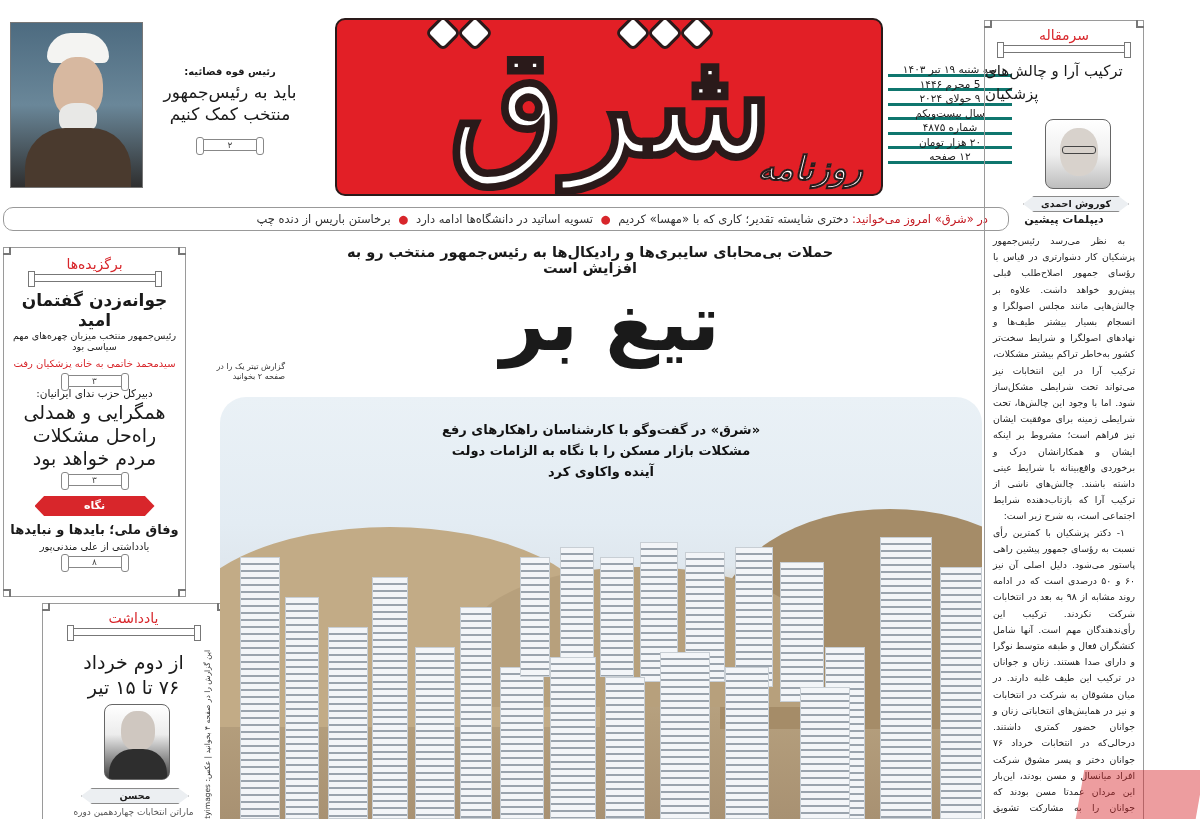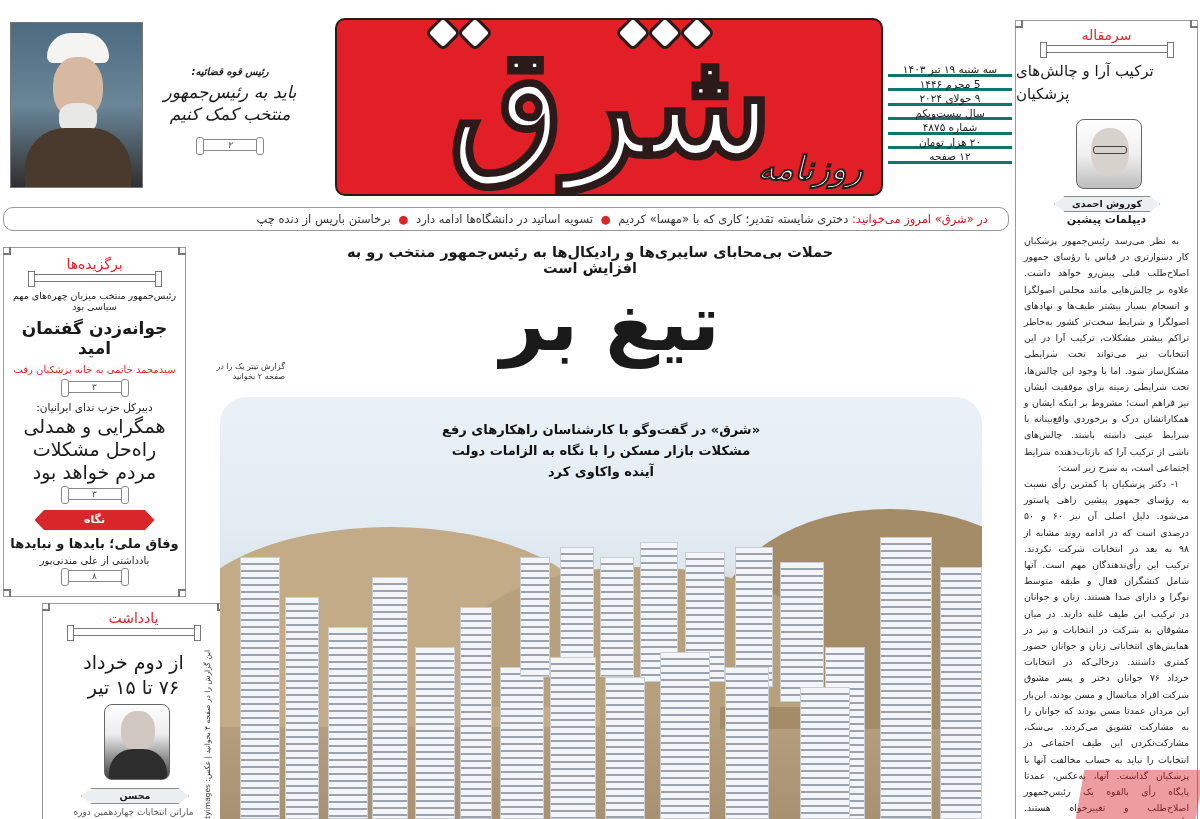--- a/index.html
+++ b/index.html
@@ -32,21 +32,21 @@
   .logo-main { position: absolute; left: 0; top: -8px; width: 548px; text-align: center; font-family: "DejaVu Serif", serif; font-weight: bold; font-size: 150px; line-height: 180px; color: #fff; -webkit-text-stroke: 3px #2a1a1a; }
   .logo-sub { position: absolute; right: 18px; bottom: 6px; color: #fff; font-family: "DejaVu Serif", serif; font-weight: bold; font-style: italic; font-size: 34px; -webkit-text-stroke: 1px #2a1a1a; }
   .logo-dots { position: absolute; top: 0; height: 30px; }
   .logo-dot { display: inline-block; width: 26px; height: 26px; background: #fff; border: 3px solid #2a1a1a; border-radius: 6px; transform: rotate(45deg); margin: 0 3px; }
 
   
   .dateblock { position: absolute; left: 888px; top: 62px; width: 124px; }
   .date-row { font-size: 10.5px; text-align: center; border-bottom: 3px solid #0f766e; height: 14.5px; line-height: 14px; color: #222; }
 
   
-  .teaser { position: absolute; left: 150px; top: 66px; width: 160px; text-align: center; font-style: italic; }
+  .teaser { position: absolute; left: 150px; top: 66px; width: 160px; text-align: center; }
   .teaser .kicker { font-size: 10px; font-weight: bold; }
   .teaser .headline { font-size: 17px; line-height: 22px; margin-top: 4px; }
 
   .portrait { position: absolute; overflow: hidden; }
   .portrait-bg1 { background: linear-gradient(180deg, #4d6b80 0%, #6a8799 50%, #2f2f2f 100%); }
 
   
   .ticker { position: absolute; left: 3px; top: 207px; width: 1006px; height: 24px; border: 1px solid #999; border-radius: 10px; font-size: 11.5px; line-height: 22px; padding-right: 20px; white-space: nowrap; overflow: hidden; color: #333; }
   .ticker .lead { color: #c41a22; font-weight: normal; }
   .ticker .dot { color: #d8262b; margin: 0 4px; }
@@ -65,21 +65,21 @@
 
   
   .photo { position: absolute; left: 220px; top: 397px; width: 762px; height: 422px; border-radius: 26px 26px 0 0; overflow: hidden; background: linear-gradient(180deg, #eaf1f6 0%, #e3ecf3 30%, #dfe7ee 40%, #c7b69a 55%, #b59f7d 75%, #a89172 100%); }
   .hill { position: absolute; border-radius: 50% 50% 0 0; background: #b49c78; }
   .tower { position: absolute; background: repeating-linear-gradient(180deg, #f3f5f8 0 5px, #9aa3ad 5px 7px); border: 1px solid #c8ced4; }
   .photo-caption-top { position: absolute; right: 0; left: 0; top: 22px; text-align: center; font-size: 13px; font-weight: bold; line-height: 21px; color: #111; }
   .photo-title { position: absolute; left: 0; right: 0; top: 76px; text-align: center; font-size: 44px; font-weight: bold; color: #111; }
   .photo-credit { position: absolute; left: 203px; top: 650px; width: 14px; height: 165px; writing-mode: vertical-rl; transform: rotate(180deg); font-size: 7.5px; color: #333; white-space: nowrap; }
 
   
-  .rightcol { position: absolute; left: 1015px; top: 20px; width: 183px; height: 799px; border-bottom: none; }
+  .rightcol { position: absolute; left: 984px; top: 20px; width: 160px; height: 799px; border-bottom: none; }
   .editorial-title { font-size: 15px; line-height: 23px; text-align: left; margin-top: 7px; }
   .author-tag { margin: 4px auto 0; width: 100px; height: 16px; background: #eceff2; border: 1px solid #8a8a8a; font-size: 9.5px; font-weight: bold; text-align: center; line-height: 14px; clip-path: polygon(10% 0, 90% 0, 100% 50%, 90% 100%, 10% 100%, 0 50%); }
   .body-text { font-size: 9.3px; line-height: 16.2px; text-align: justify; text-align-last: right; color: #222; padding: 0 8px; }
   .watermark { position: absolute; left: 1080px; top: 770px; width: 120px; height: 49px; background: rgba(216, 38, 43, 0.45); transform: skewX(-10deg); }
 </style>
 </head>
 <body>
 
 <div class="logo">
   <div class="logo-dots" style="left:90px;">
@@ -125,27 +125,27 @@
 
 <div class="box leftcol">
   <span class="corner c-tl"></span>
     <span class="corner c-tr"></span>
     <span class="corner c-bl"></span>
     <span class="corner c-br"></span>
   <div class="section-title" style="margin-top:8px;">برگزیده‌ها</div>
   <div class="ornament-rule"></div>
 
   <div class="centered" style="margin-top:8px;">
+    <div style="font-size:17px; font-weight:bold; margin-top:6px;">جوانه‌زدن گفتمان امید</div>
     <div style="font-size:9.5px;">رئیس‌جمهور منتخب میزبان چهره‌های مهم سیاسی بود</div>
-    <div style="font-size:17px; font-weight:bold; margin-top:6px;">جوانه‌زدن گفتمان امید</div>
     <div style="font-size:10px; color:#d8262b; margin-top:6px;">سیدمحمد خاتمی به خانه پزشکیان رفت</div>
     <div class="page-ref" style="margin-top:6px;">۳</div>
   </div>
 
-  <div class="centered" style="margin-top:8px;">
+  <div class="centered" style="margin-top:0;">
     <div style="font-size:10.5px;">دبیرکل حزب ندای ایرانیان:</div>
     <div style="font-size:19px; line-height:23px; margin-top:2px; padding:0 10px;">همگرایی و همدلی راه‌حل مشکلات مردم خواهد بود</div>
     <div class="page-ref" style="margin-top:4px;">۳</div>
   </div>
 
   <div class="centered" style="margin-top:10px;">
     <div class="nagah-badge">نگاه</div>
     <div style="font-size:13px; font-weight:bold; margin-top:6px;">وفاق ملی؛ بایدها و نبایدها</div>
     <div style="font-size:10px; margin-top:4px;">یادداشتی از علی مندنی‌پور</div>
     <div class="page-ref" style="margin-top:4px;">۸</div>

